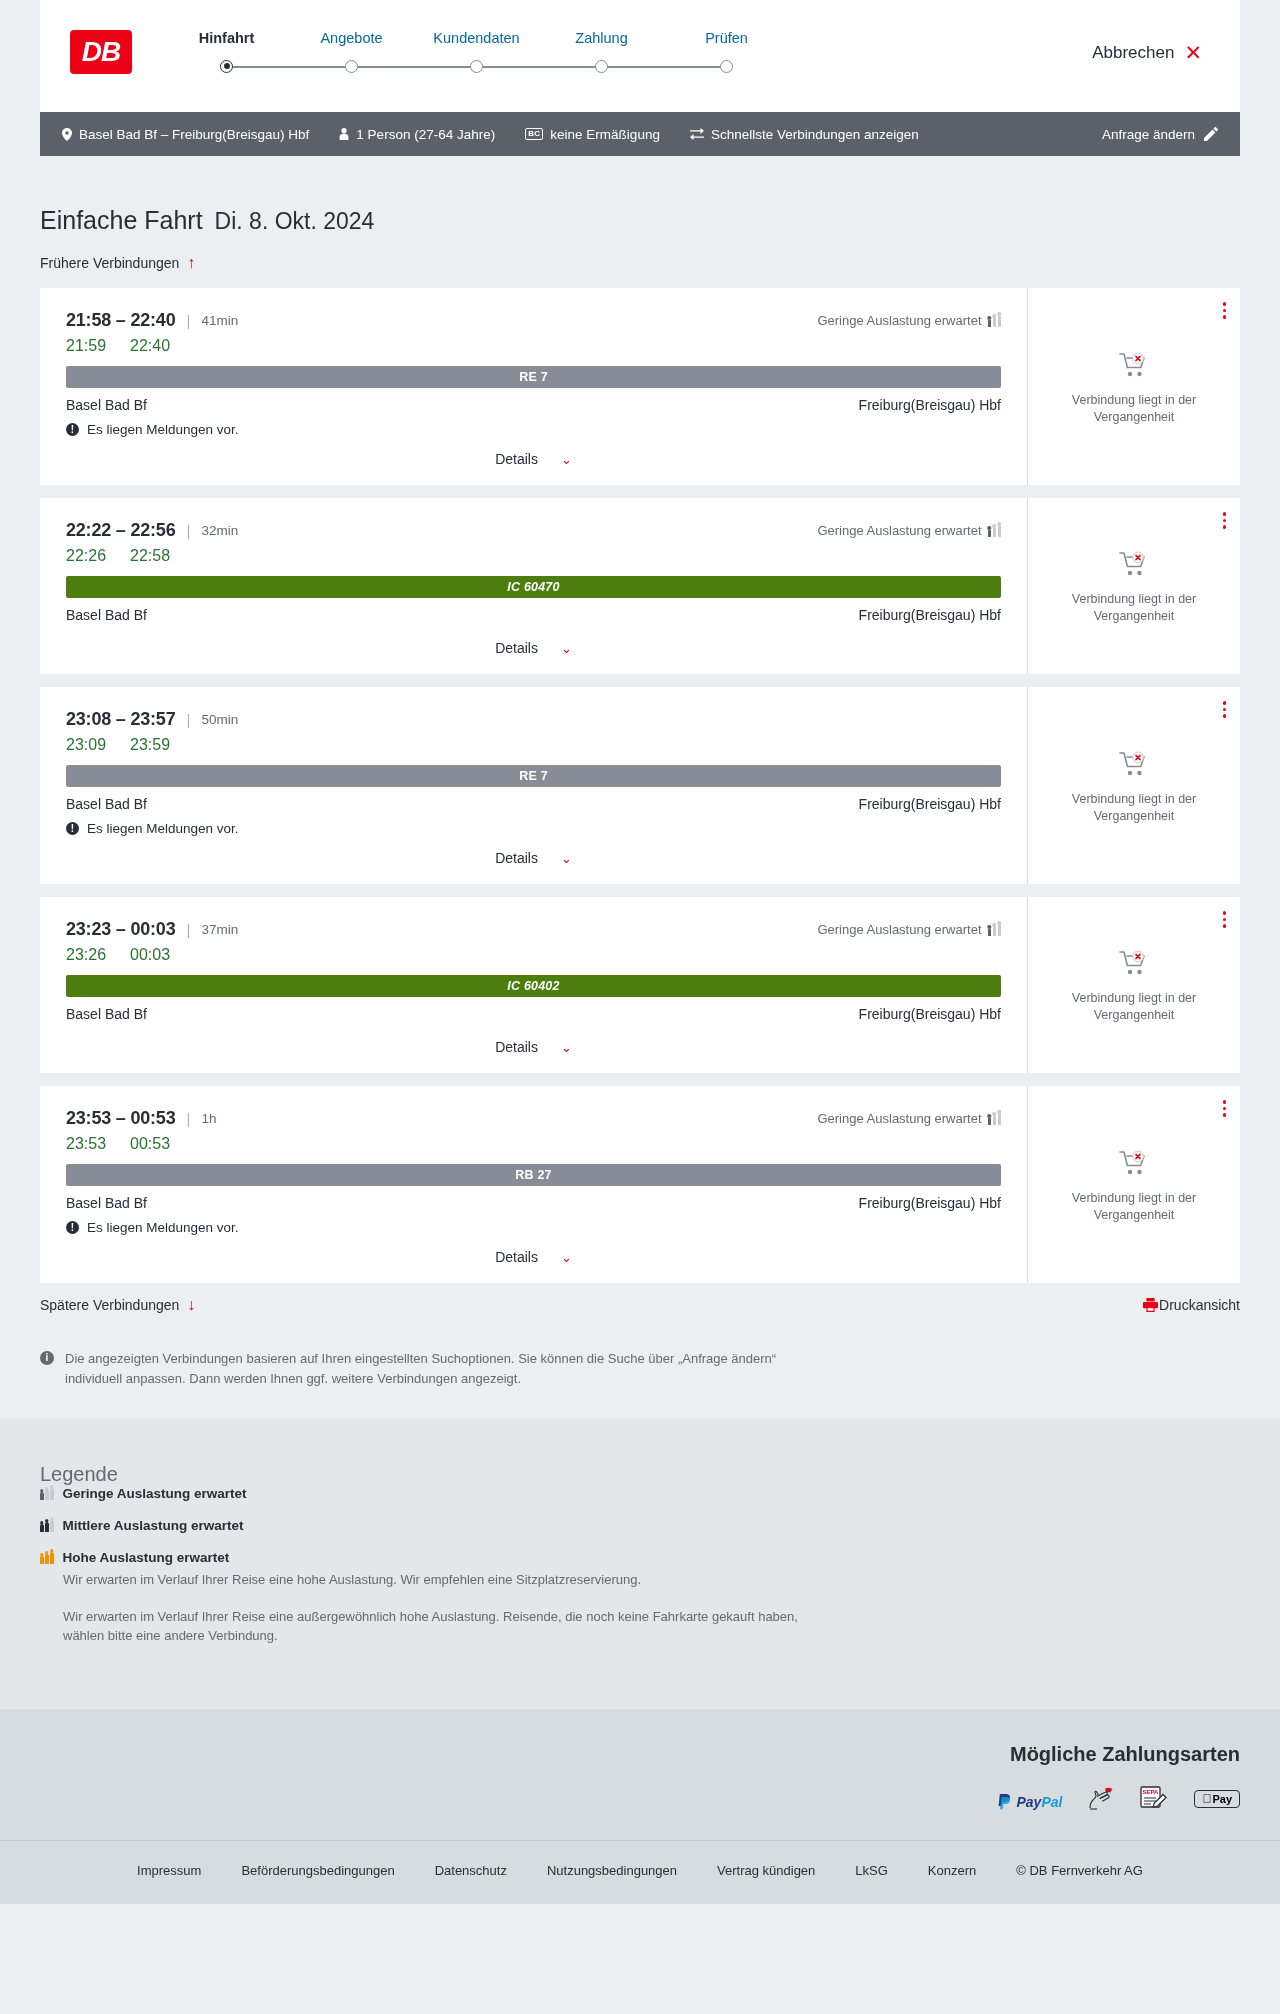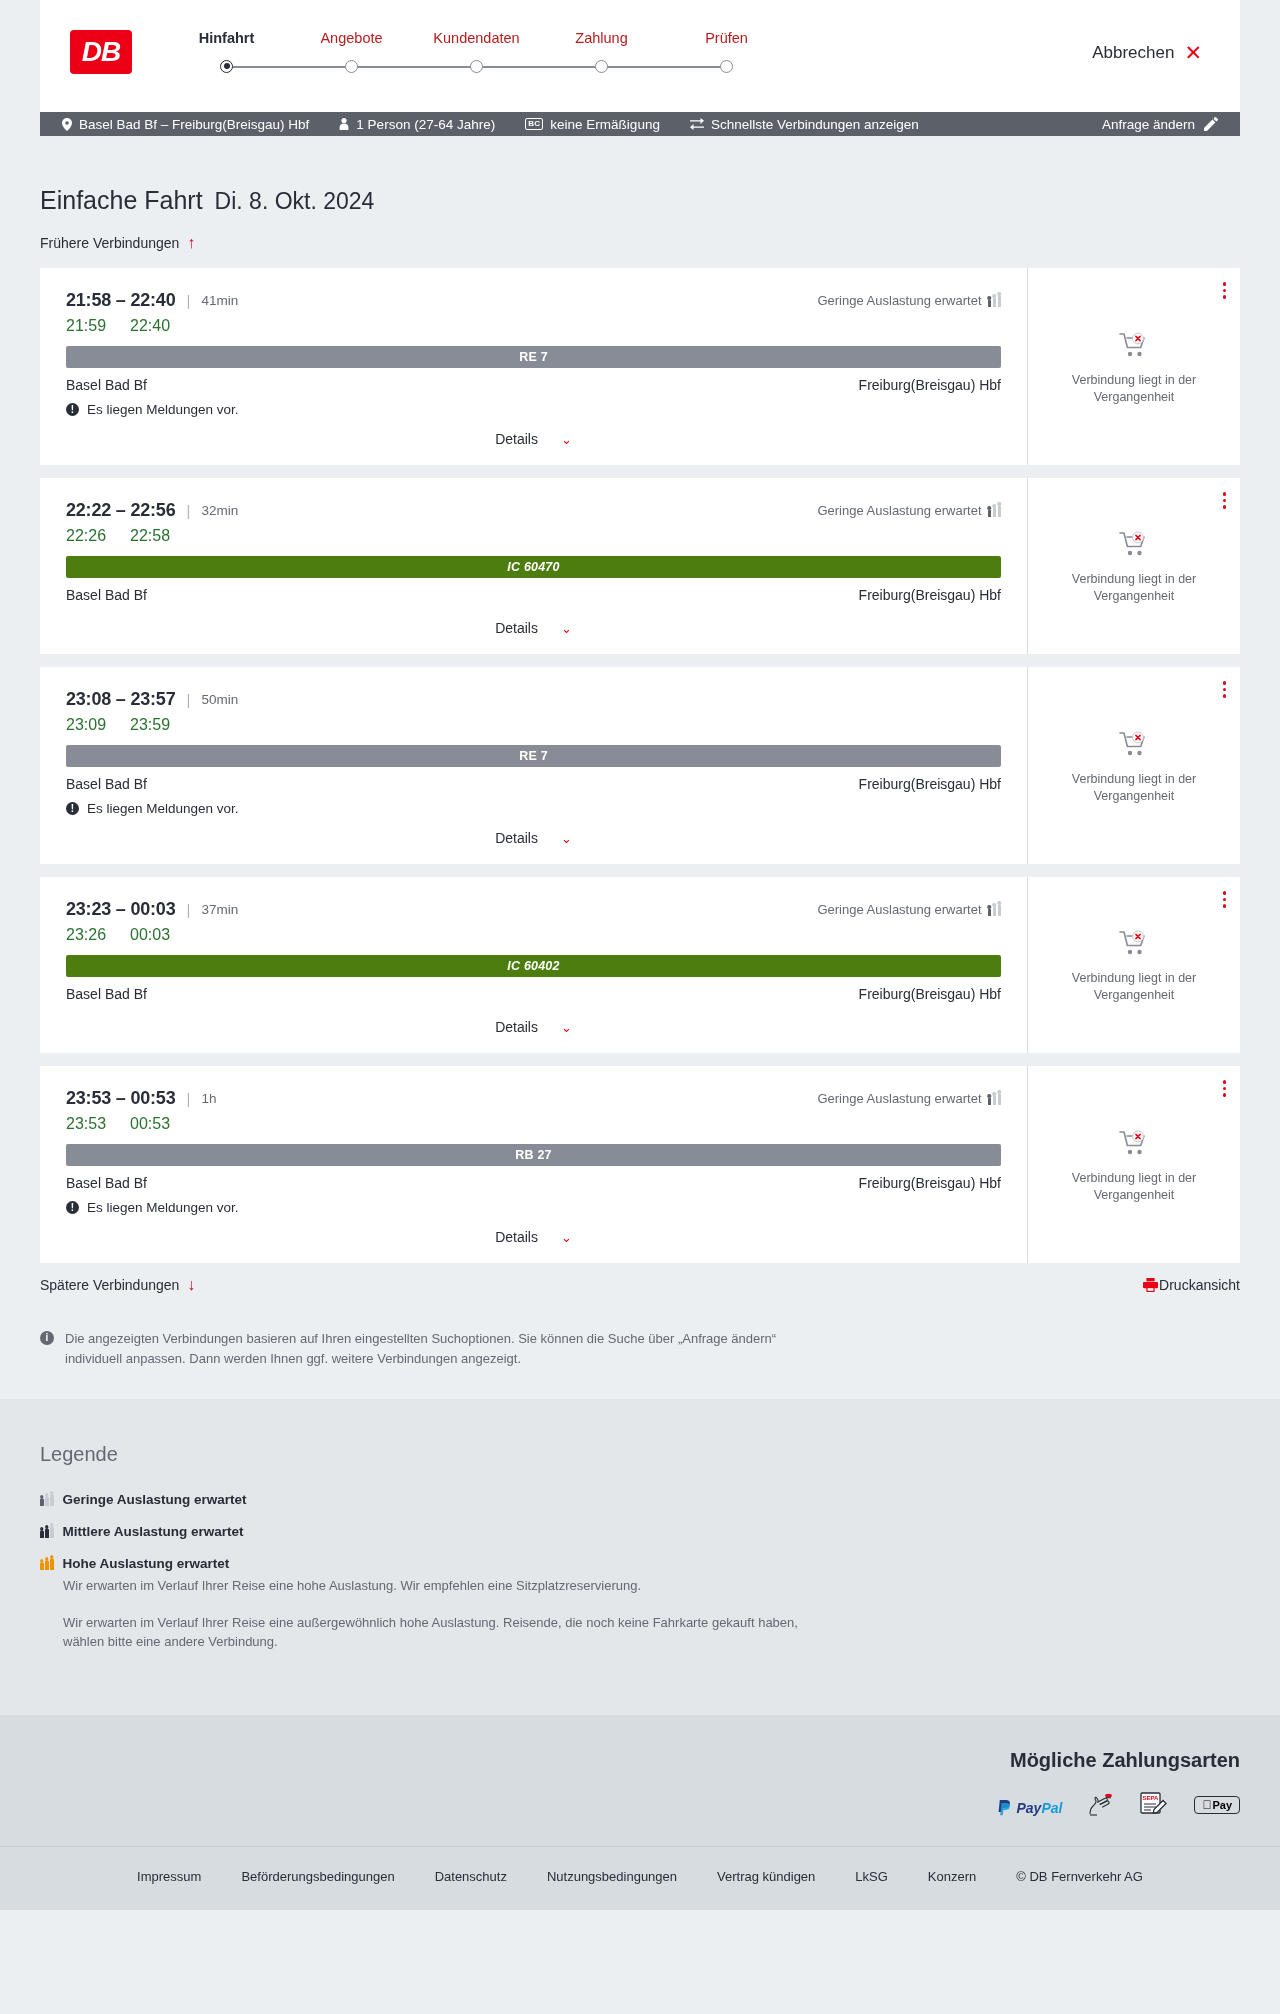--- a/index.html
+++ b/index.html
@@ -44,21 +44,21 @@
     margin-top: 30px;
     position: relative;
   }
   .step {
     width: 125px;
     text-align: center;
     position: relative;
   }
   .step-label {
     font-size: 14.5px;
-    color: #b91c1c;
+    color: #0369a1;
     display: block;
     margin-bottom: 13px;
     white-space: nowrap;
   }
   .step.active .step-label { color: #282d37; font-weight: bold; }
   .step-dotrow {
     position: relative;
     height: 14px;
     display: flex;
     align-items: center;
@@ -101,21 +101,21 @@
     font-size: 17px;
     color: #282d37;
     cursor: pointer;
   }
   .x-icon { color: #ec0016; font-size: 21px; line-height: 1; font-weight: 400; }
 
   
   .criteria-wrap { padding: 0 40px; }
   .criteria {
     background: #5c6169;
-    height: 24px;
+    height: 44px;
     display: flex;
     align-items: center;
     padding: 0 22px;
     color: #fff;
     font-size: 13.5px;
     gap: 0;
   }
   .crit-item {
     display: flex;
     align-items: center;
@@ -354,21 +354,20 @@
 
   
   .legend {
     background: #e3e7ea;
     padding: 44px 40px 46px 40px;
   }
   .legend h2 {
     font-size: 20px;
     font-weight: normal;
     color: #646973;
-    margin-bottom: 26px;
   }
   .legend-item { margin-bottom: 17px; }
   .legend-head {
     display: flex;
     align-items: center;
     gap: 9px;
     font-size: 13.5px;
     font-weight: bold;
     color: #282d37;
   }

